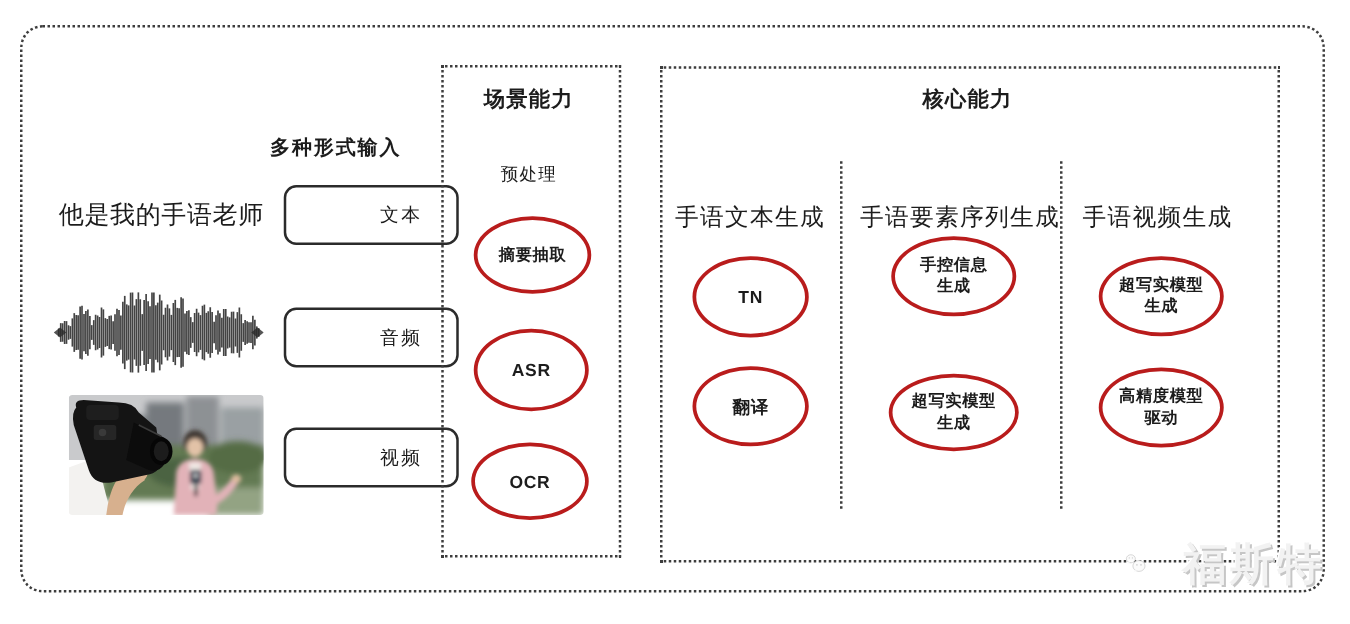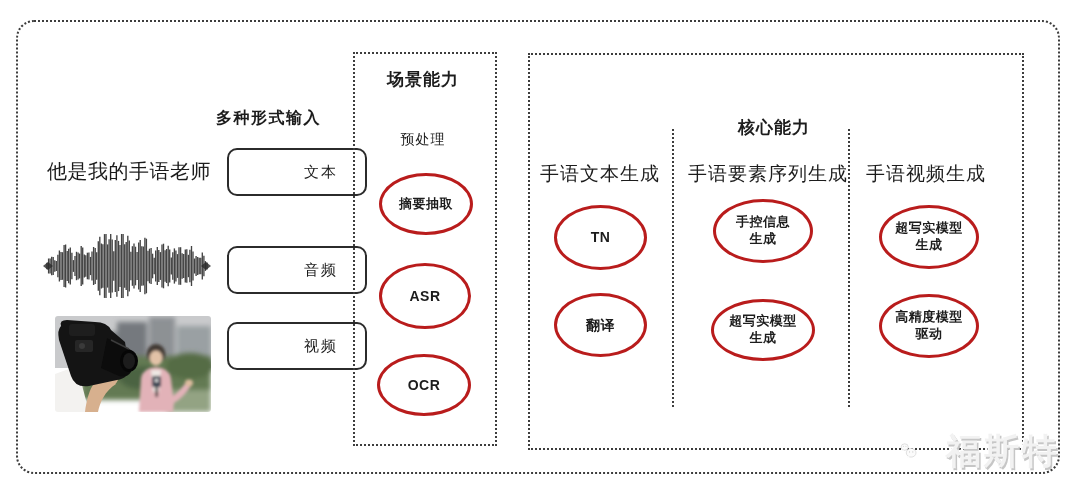--- a/index.html
+++ b/index.html
@@ -227,54 +227,54 @@
         </g>
       </svg>
     </div>
 
     <div class="abs io-box" style="top:148px;">
       <span>文本</span>
     </div>
     <div class="abs io-box" style="top:246px;">
       <span>音频</span>
     </div>
-    <div class="abs io-box" style="top:322px;">
+    <div class="abs io-box" style="top:342px;">
       <span>视频</span>
     </div>
   </div>
 
   <div class="abs dash-box scene-box"></div>
   <div class="abs box-title" style="left:353px;top:68px;width:140px;">场景能力</div>
   <div class="abs sub-label" style="left:353px;top:131px;width:140px;">预处理</div>
 
   <div class="abs node" style="left:379px;top:173px;width:88px;height:56px;">
     <span>摘要抽取</span>
   </div>
   <div class="abs node" style="left:379px;top:263px;width:86px;height:60px;font-size:14px;">
     <span>ASR</span>
   </div>
   <div class="abs node" style="left:377px;top:354px;width:88px;height:56px;font-size:14px;align-items:center;">
     <span>OCR</span>
   </div>
 
   <div class="abs dash-box core-box"></div>
-  <div class="abs box-title" style="left:528px;top:68px;width:492px;margin-top:48px;">核心能力</div>
+  <div class="abs box-title" style="left:528px;top:68px;width:492px;">核心能力</div>
   <div class="abs v-divider" style="left:672px;"></div>
   <div class="abs v-divider" style="left:848px;"></div>
 
   <div class="abs col-header" style="left:528px;top:161px;width:144px;">手语文本生成</div>
   <div class="abs node" style="left:554px;top:205px;width:87px;height:59px;font-size:14px;">
     <span>TN</span>
   </div>
   <div class="abs node" style="left:554px;top:293px;width:87px;height:58px;font-size:14px;">
     <span>翻译</span>
   </div>
 
   <div class="abs col-header" style="left:688px;top:161px;width:144px;">手语要素序列生成</div>
-  <div class="abs node" style="left:713px;top:199px;width:94px;height:58px;font-family:Liberation Serif, serif;">
+  <div class="abs node" style="left:713px;top:189px;width:94px;height:58px;font-family:Liberation Serif, serif;">
     <span>手控信息
 生成</span>
   </div>
   <div class="abs node" style="left:711px;top:299px;width:98px;height:56px;">
     <span>超写实模型
 生成</span>
   </div>
 
   <div class="abs col-header" style="left:854px;top:161px;width:144px;">手语视频生成</div>
   <div class="abs node" style="left:879px;top:205px;width:94px;height:58px;">

